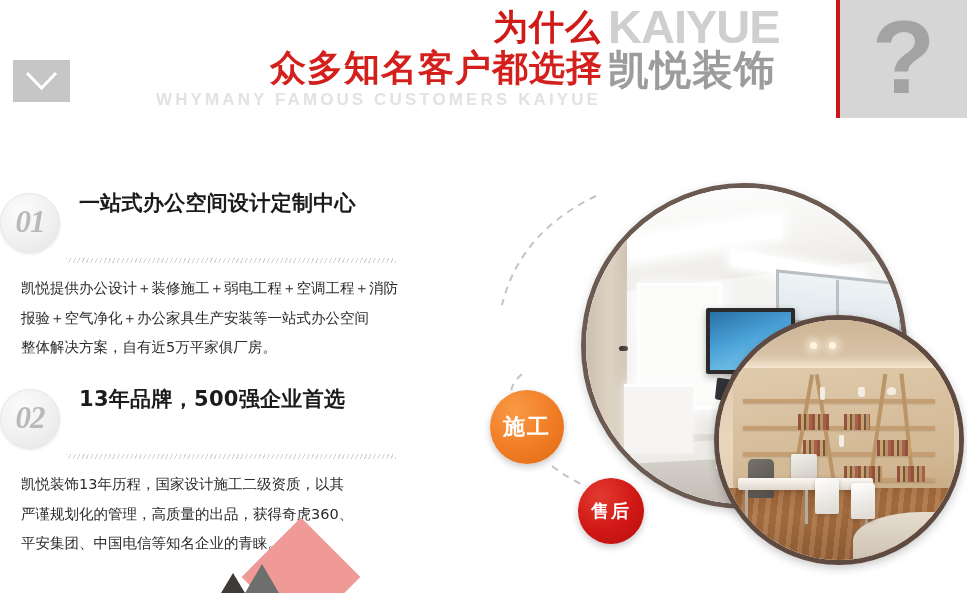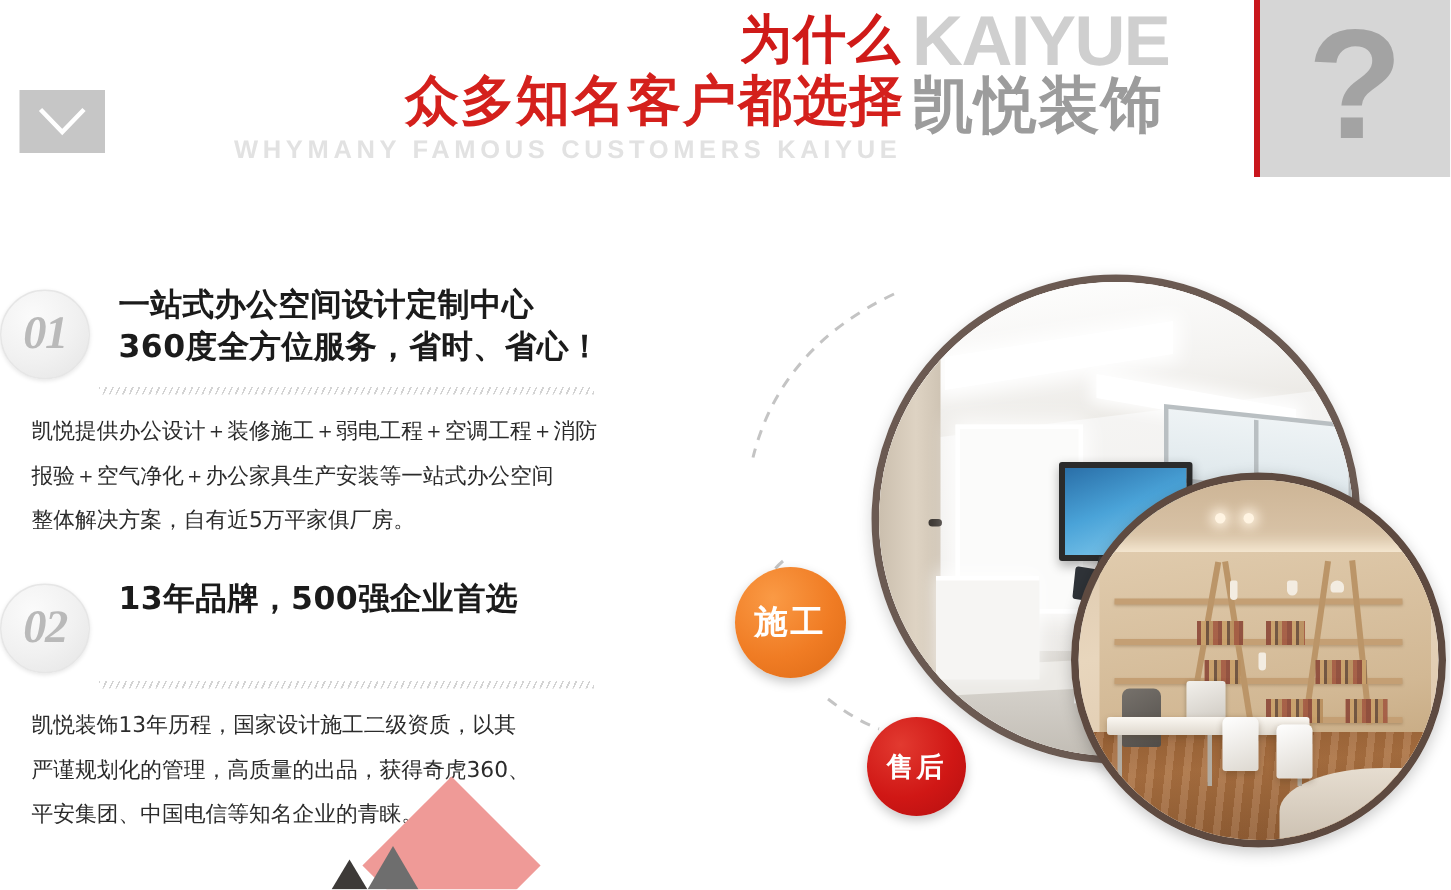--- a/index.html
+++ b/index.html
@@ -444,21 +444,21 @@
     letter-spacing: 2px;
     box-shadow: 0 3px 7px rgba(0,0,0,0.22);
   }
   .pb-design {
     left: 476px; top: 307px;
     width: 66px; height: 66px;
     background: radial-gradient(circle at 34% 28%, #e23a30 0%, #d01715 55%, #b40f10 100%);
     font-size: 20px;
   }
   .pb-build {
-    left: 490px; top: 378px;
+    left: 490px; top: 390px;
     width: 74px; height: 74px;
     background: radial-gradient(circle at 34% 28%, #fa9a45 0%, #f07c24 55%, #dd6a15 100%);
     font-size: 22px;
     text-align: center;
   }
   .pb-after {
     left: 578px; top: 478px;
     width: 66px; height: 66px;
     background: radial-gradient(circle at 34% 28%, #e23a30 0%, #d01715 55%, #b40f10 100%);
     font-size: 18px;
@@ -487,21 +487,20 @@
       <path d="M14 13 L28.5 28 L43 13" fill="none" stroke="#ffffff" stroke-width="3"></path>
     </svg>
   </div>
 
   <div class="feature feature-01">
     <div class="num-badge">
       <span>01</span>
     </div>
     <div class="feature-head">
       <div class="fh-line">一站式办公空间设计定制中心</div>
-      <div class="fh-line">360度全方位服务，省时、省心！</div>
     </div>
     <div class="hatch-rule"></div>
     <div class="feature-body">
       <div>凯悦提供办公设计＋装修施工＋弱电工程＋空调工程＋消防</div>
       <div>报验＋空气净化＋办公家具生产安装等一站式办公空间</div>
       <div>整体解决方案，自有近5万平家俱厂房。</div>
     </div>
   </div>
 
   <div class="feature feature-02">

